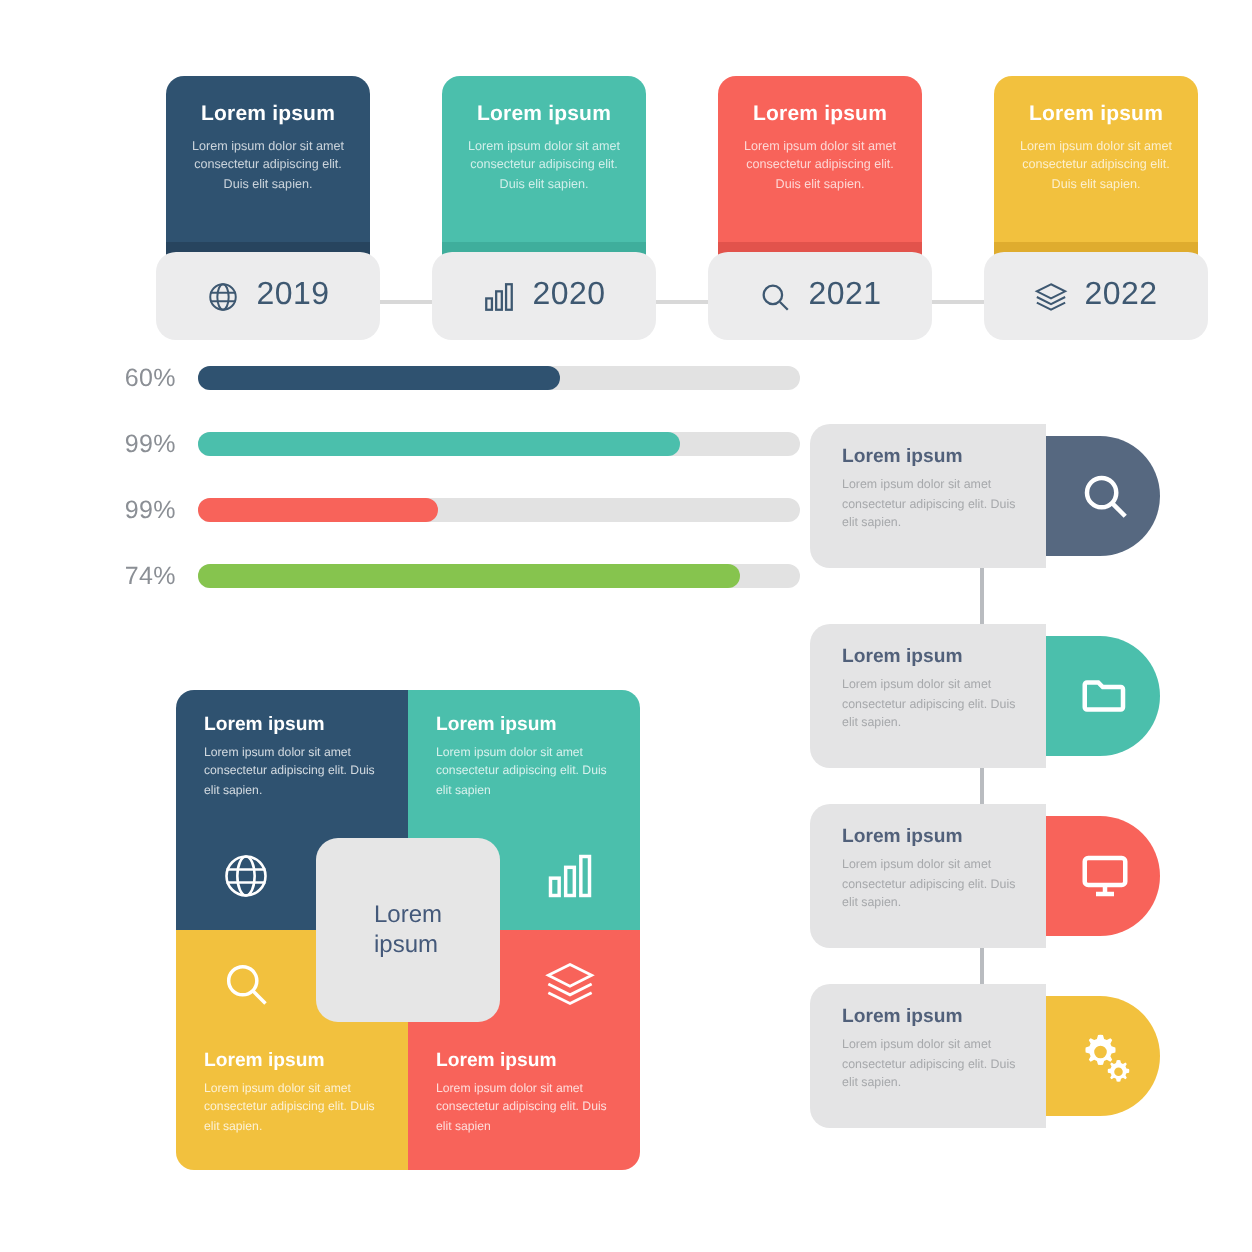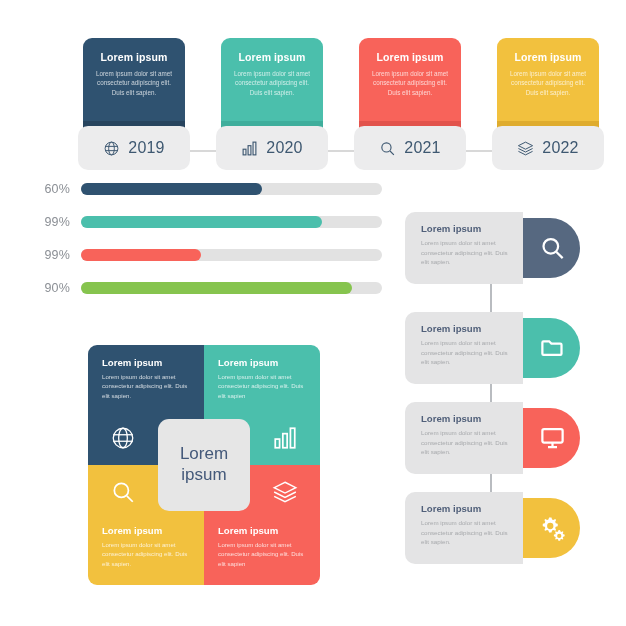--- a/index.html
+++ b/index.html
@@ -32,21 +32,21 @@
     display:flex;align-items:center;justify-content:center;gap:8px;
   }
   .tl-year{font-size:16px;font-weight:normal;color:#3e5871;letter-spacing:.2px;}
   .tl-ico{width:17px;height:17px;color:#3e5871;flex:0 0 auto;}
   .tl-ico svg{display:block;width:100%;height:100%;}
 
   .connector{position:absolute;height:2px;background:#d8d8d8;top:150px;}
   .cdot{position:absolute;width:5px;height:5px;border-radius:50%;background:#cfcfcf;top:148px;}
 
   
-  .bars{position:absolute;left:26px;top:178px;width:356px;}
+  .bars{position:absolute;left:44px;top:178px;width:356px;}
   .bar-row{display:flex;align-items:center;height:22px;margin-bottom:11px;}
   .bar-lbl{
     width:44px;text-align:right;padding-right:11px;
     font-size:12.5px;color:#8b8f95;font-weight:normal;letter-spacing:.2px;
   }
   .bar-track{
     position:relative;flex:1;height:12px;background:#e2e2e2;border-radius:6px;
   }
   .bar-fill{position:absolute;left:0;top:0;height:12px;border-radius:6px;}
 
@@ -62,22 +62,22 @@
   .q-ico{position:absolute;width:26px;height:26px;color:#ffffff;}
   .q-ico svg{display:block;width:100%;height:100%;}
   .q-tl .q-ico{left:22px;bottom:14px;}
   .q-tr .q-ico{right:22px;bottom:14px;}
   .q-bl .q-ico{left:22px;top:14px;}
   .q-br .q-ico{right:22px;top:14px;}
   .q-bl .q-title,.q-br .q-title{margin-top:48px;}
   .center-box{
     position:absolute;left:70px;top:74px;width:92px;height:92px;
     background:#e6e6e6;border-radius:11px;
-    display:flex;align-items:center;justify-content:center;text-align:center;
-    font-size:17px;font-weight:normal;color:#44597a;line-height:1.22;
+    display:flex;align-items:center;justify-content:center;
+    font-size:12px;font-weight:normal;color:#44597a;line-height:1.22;
   }
 
   
   .pill{position:absolute;left:405px;width:175px;height:72px;}
   .pill-cap{
     position:absolute;right:0;top:6px;width:90px;height:60px;
     border-radius:0 30px 30px 0;
   }
   .pill-cap .shade{position:absolute;left:0;top:0;width:18px;height:100%;border-radius:0;}
   .pill-ico{
@@ -199,21 +199,21 @@
         <div class="bar-fill" style="width:80%;background:#4BBFAC;"></div>
       </div>
     </div>
     <div class="bar-row">
       <span class="bar-lbl">99%</span>
       <div class="bar-track">
         <div class="bar-fill" style="width:40%;background:#F8635A;"></div>
       </div>
     </div>
     <div class="bar-row">
-      <span class="bar-lbl">90%</span>
+      <span class="bar-lbl">74%</span>
       <div class="bar-track">
         <div class="bar-fill" style="width:90%;background:#86C44E;"></div>
       </div>
     </div>
   </div>
 
   <div class="grid">
 
     <div class="q q-tl" style="background:#2F5270;">
       <p class="q-title">Lorem ipsum</p>

